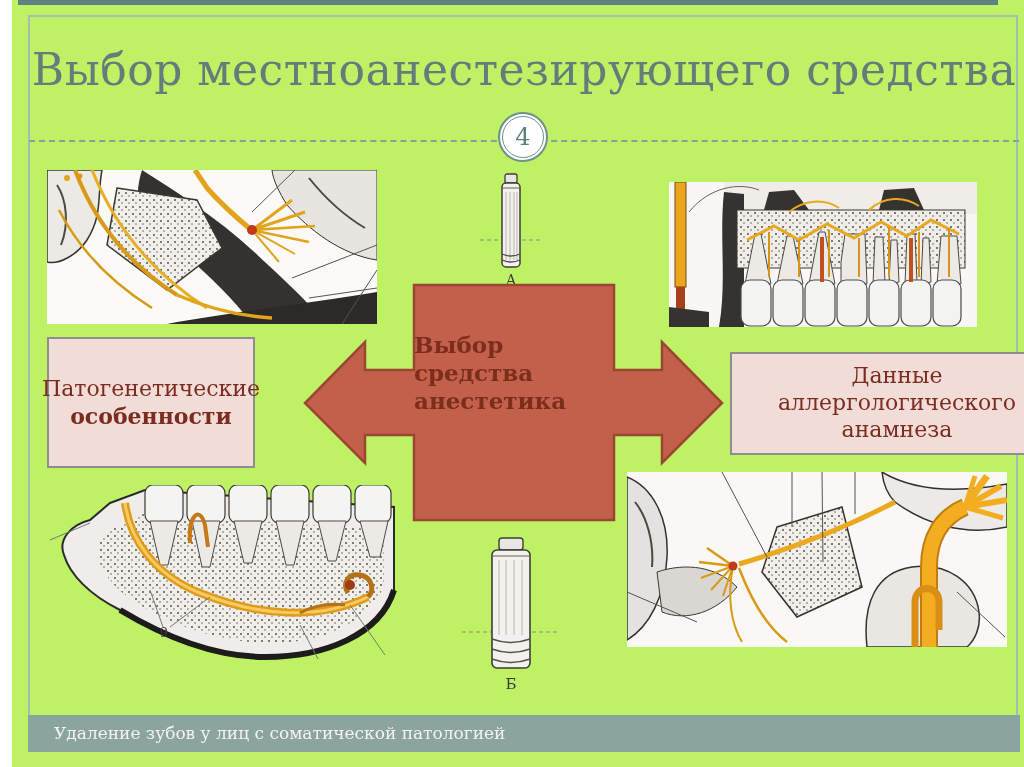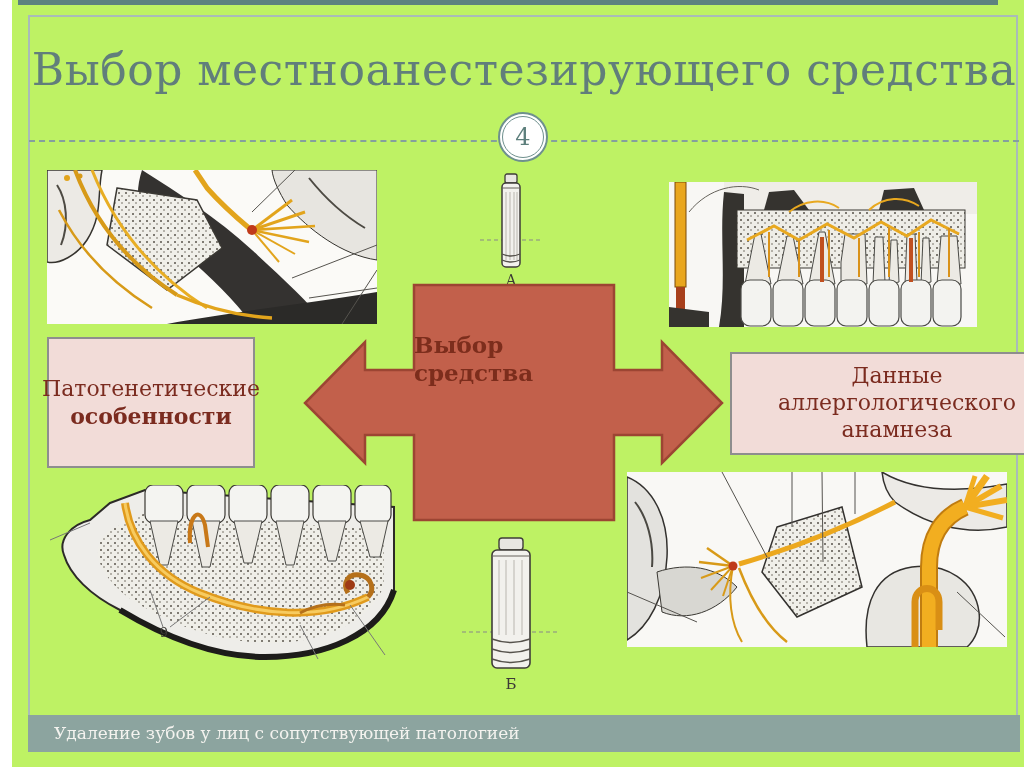--- a/index.html
+++ b/index.html
@@ -173,20 +173,21 @@
   <div class="fig-label" style="left:468px;top:272px;width:62px;">А</div>
 
   <div class="arrow-wrap">
     <svg width="421" height="241" viewBox="0 0 421 241">
       <polygon points="111,2 311,2 311,87 359,87 359,59 419,120 359,180 359,152 311,152 311,237 111,237 111,152 62,152 62,180 2,120 62,59 62,87 111,87" fill="#c2604b" stroke="#9c4533" stroke-width="2.5"></polygon>
     </svg>
   </div>
   <div class="arrow-text">
     <div>Выбор</div>
     <div>средства</div>
+    <div>анестетика</div>
   </div>
 
   <div class="info-box box-left">
     <div>Патогенетические</div>
     <div class="bold-line">особенности</div>
   </div>
 
   <div class="info-box box-right">
     <div>Данные аллергологического анамнеза</div>
   </div>
@@ -297,16 +298,16 @@
         <path d="M165,0 L165,55"></path>
         <path d="M195,0 L196,90"></path>
         <path d="M228,0 L228,42"></path>
         <path d="M330,120 L378,165"></path>
         <path d="M0,120 L70,150"></path>
       </g>
     </svg>
   </div>
 
   <div class="footer-bar">
-    <div class="footer-text">Удаление зубов у лиц с сопутствующей патологией</div>
+    <div class="footer-text">Удаление зубов у лиц с соматической патологией</div>
   </div>
 
 </div>
 
 </body></html>

